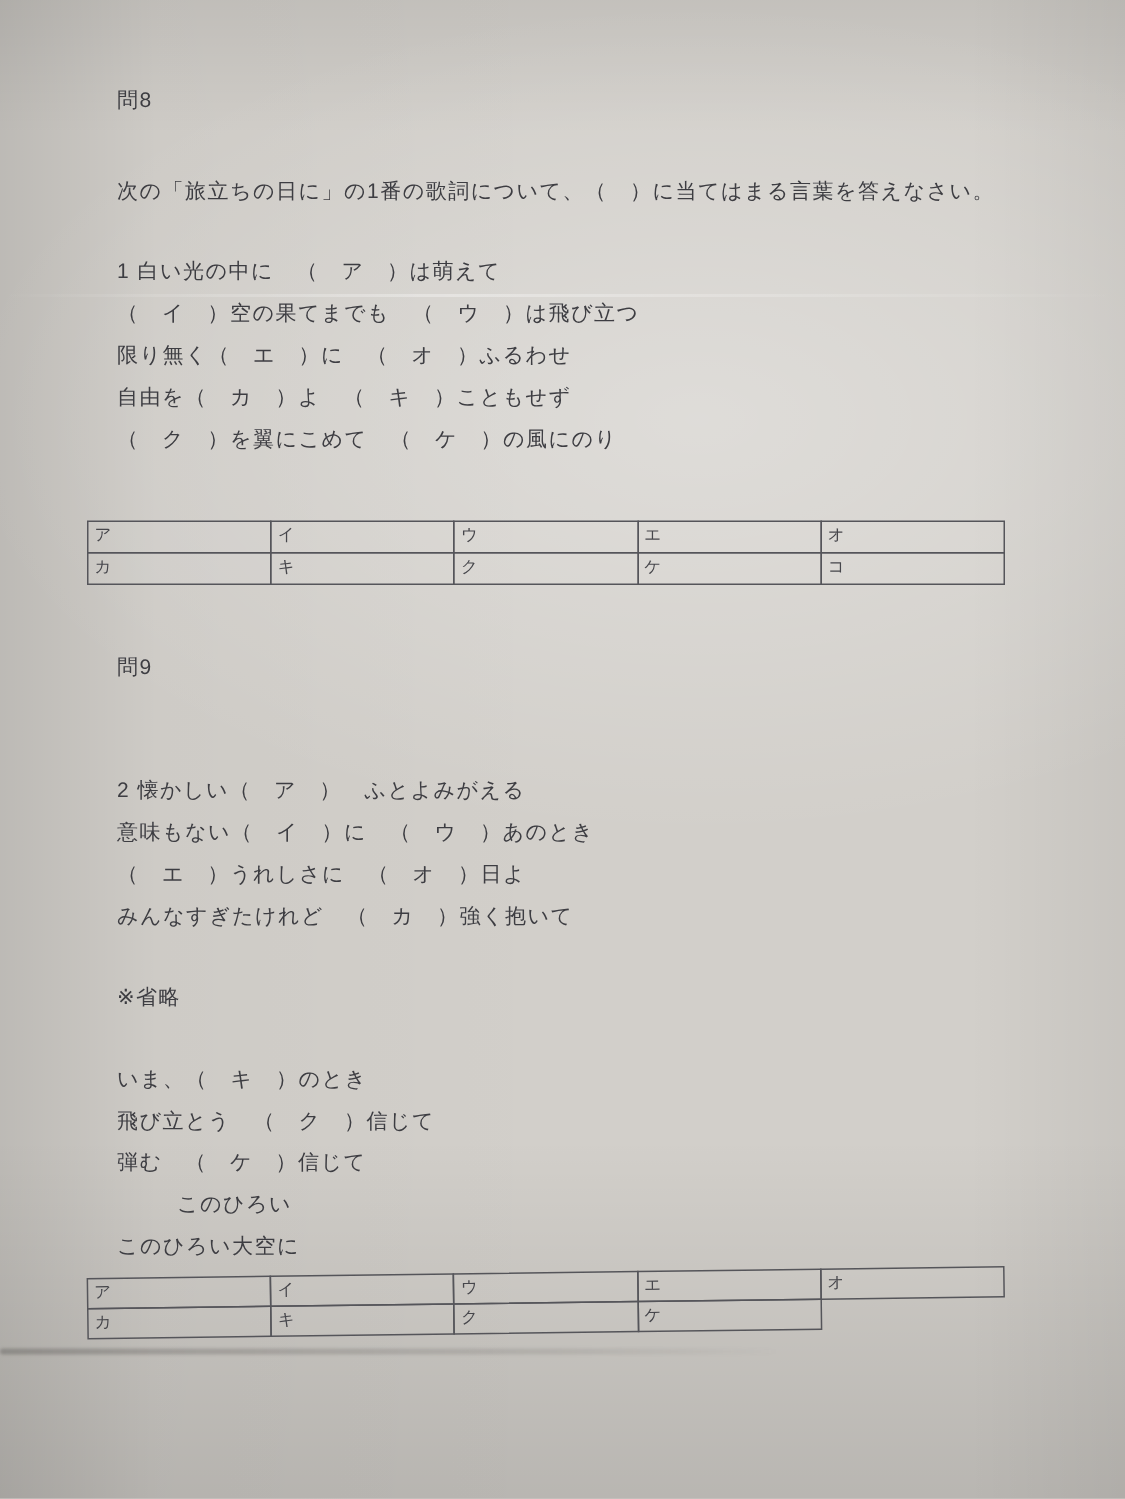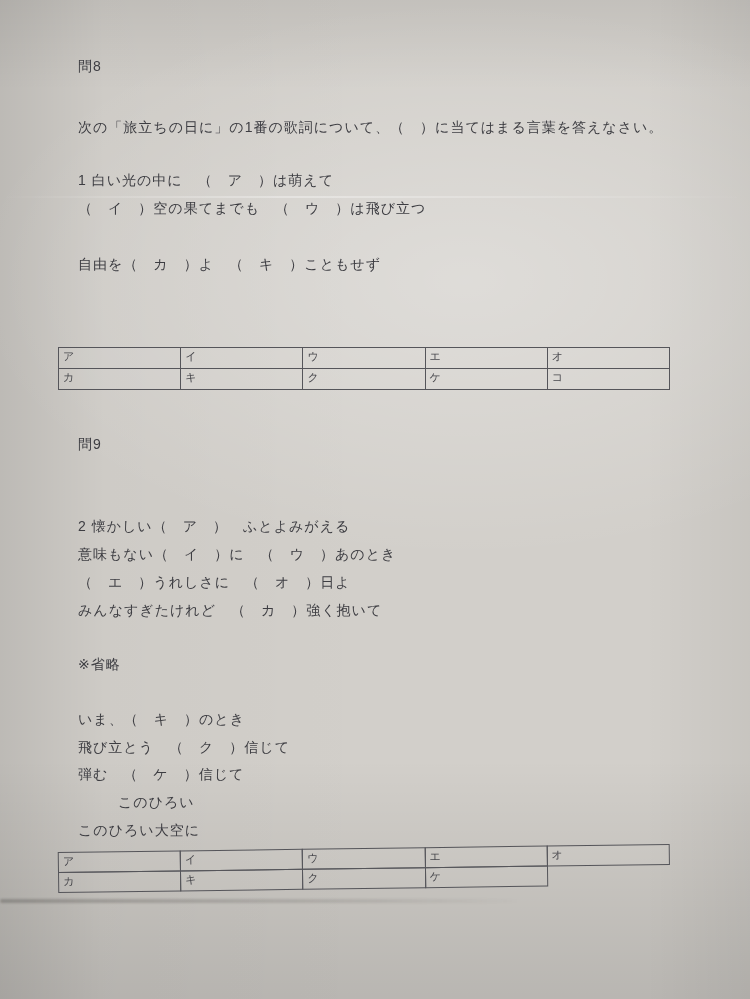--- a/index.html
+++ b/index.html
@@ -52,21 +52,23 @@
 <div class="photo">
 
   <div class="crease crease-1"></div>
   <div class="crease crease-2"></div>
 
   <div class="txt qlabel" style="top:58px;">問8</div>
   <div class="txt" style="top:119px;">次の「旅立ちの日に」の1番の歌詞について、（　）に当てはまる言葉を答えなさい。</div>
 
   <div class="txt" style="top:172px;">1 白い光の中に　（　ア　）は萌えて</div>
   <div class="txt" style="top:200px;">（　イ　）空の果てまでも　（　ウ　）は飛び立つ</div>
+  <div class="txt" style="top:228px;">限り無く（　エ　）に　（　オ　）ふるわせ</div>
   <div class="txt" style="top:256px;">自由を（　カ　）よ　（　キ　）こともせず</div>
+  <div class="txt" style="top:284px;">（　ク　）を翼にこめて　（　ケ　）の風にのり</div>
 
   <div class="answer-table table1" style="top:347px;">
     <div class="t-row">
       <div class="t-cell">ア</div>
       <div class="t-cell">イ</div>
       <div class="t-cell">ウ</div>
       <div class="t-cell">エ</div>
       <div class="t-cell">オ</div>
     </div>
     <div class="t-row">

